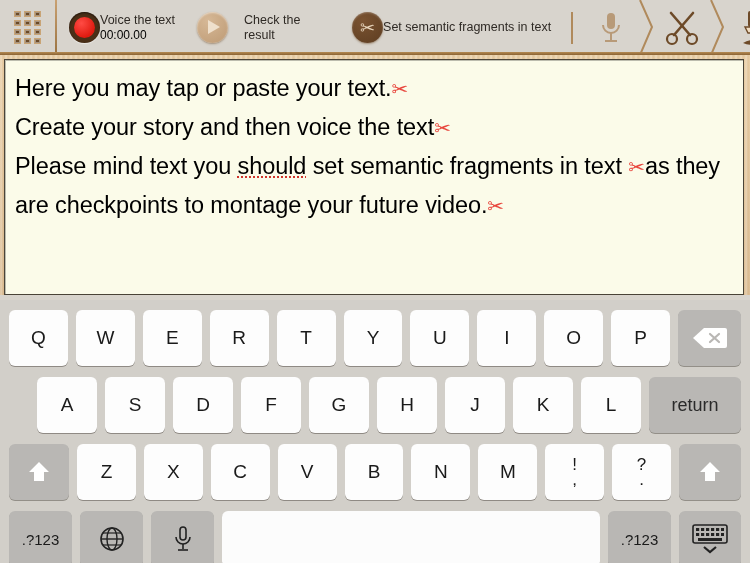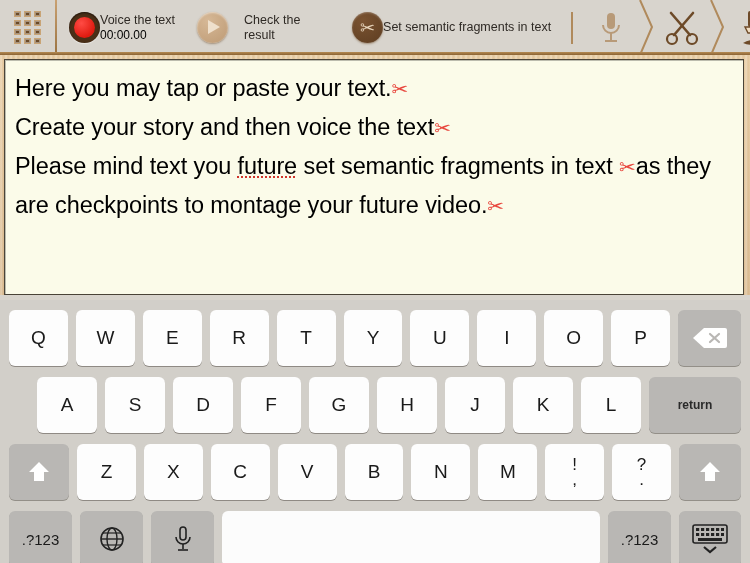--- a/index.html
+++ b/index.html
@@ -165,21 +165,21 @@
     display:flex; align-items:center; justify-content:center;
     font-size:19px; color:#1a1a1a;
     margin:0 4px;
     flex: 1 1 0;
     user-select:none;
   }
   .key.dark {
     background:#b9b7b4;
     box-shadow:0 1px 0 rgba(120,115,108,.7);
   }
-  .key.ret { flex:0 0 92px; font-size:12px; color:#2a2a2a;font-weight:bold; }
+  .key.ret { flex:0 0 92px; font-size:18px; color:#2a2a2a; }
   .key.bksp { flex:0 0 63px; }
   .key.shift-l { flex:0 0 60px; }
   .key.shift-r { flex:0 0 62px; }
   .key.num { flex:0 0 63px; font-size:15px; color:#1a1a1a; }
   .key.globe, .key.mic { flex:0 0 63px; }
   .key.space { flex:1 1 auto; background:#fcfcfc; }
   .key.hide { flex:0 0 62px; }
   .key.punct { flex:1 1 0; }
   .punct-stack { display:flex; flex-direction:column; align-items:center; line-height:15px; }
   .punct-stack b { font-weight:normal; font-size:17px; }
@@ -280,21 +280,21 @@
         </svg>
       </div>
 
     </div>
   </div>
 
   <div class="text-wrap">
     <div class="textarea">
       <div class="doc-text"><span>Here you may tap or paste your text.</span><span class="sciss-mark">✂</span>
 <span>Create your story and then voice the text</span><span class="sciss-mark">✂</span>
-<span>Please mind text you </span><span class="misspell">future</span><span> set semantic fragments in text </span><span class="sciss-mark">✂</span><span>as they are checkpoints to montage your future video.</span><span class="sciss-mark">✂</span></div>
+<span>Please mind text you </span><span class="misspell">should</span><span> set semantic fragments in text </span><span class="sciss-mark">✂</span><span>as they are checkpoints to montage your future video.</span><span class="sciss-mark">✂</span></div>
     </div>
   </div>
 
   <div class="keyboard">
 
     <div class="krow r1">
       <div class="key">Q</div>
       <div class="key">W</div>
       <div class="key">E</div>
       <div class="key">R</div>

